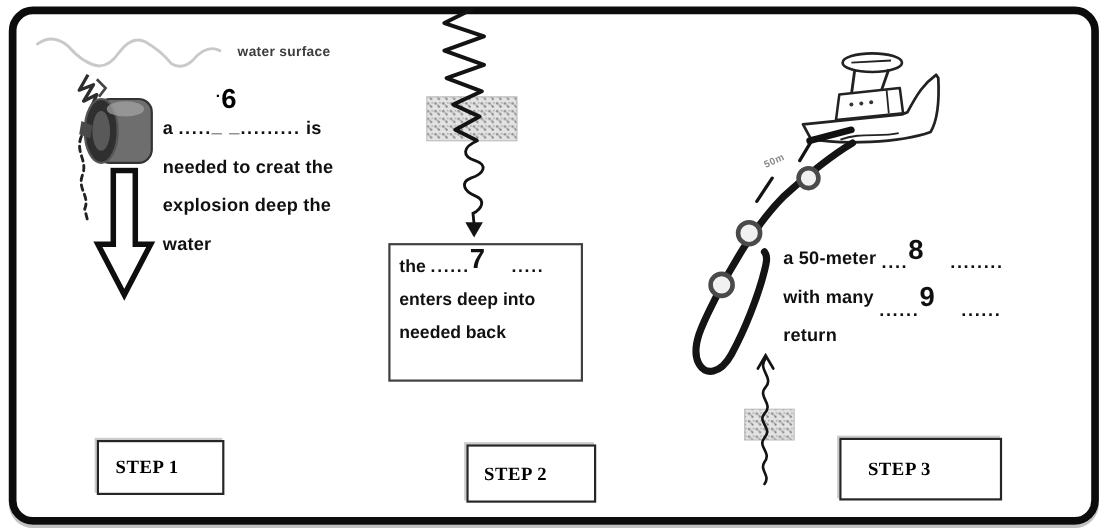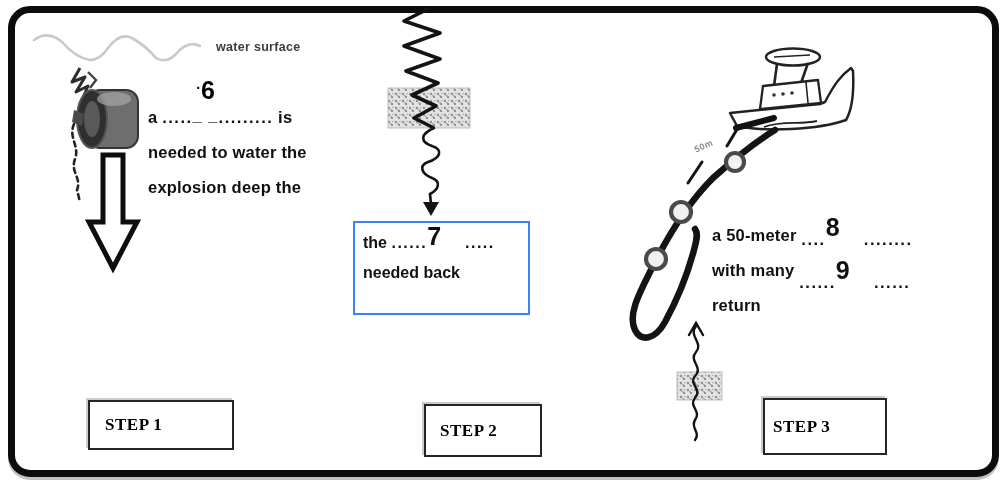--- a/index.html
+++ b/index.html
@@ -18,31 +18,31 @@
   .s1text{left:148px;top:100px;width:220px;line-height:35px;}
   .dots{font-weight:800;letter-spacing:1.5px;}
   .dashmid{font-weight:800;letter-spacing:1px;position:relative;top:-2px;}
   .q6wrap{position:relative;display:inline-block;}
   .q6num{position:absolute;top:-22px;left:34px;font-size:25px;font-weight:700;color:#000;line-height:1;}
   .numdot{font-size:14px;vertical-align:6px;}
   .bignum{font-size:25px;font-weight:700;line-height:1;position:relative;top:-3px;}
   .raised{top:-9px;}
   .gap{display:inline-block;width:24px;}
   .midbox{
-    left:353px;top:221px;width:177px;height:94px;border:2px solid #3b82f6;background:#fff;
+    left:353px;top:221px;width:177px;height:126px;border:2px solid #404040;background:#fff;
     padding:4px 8px;box-sizing:border-box;line-height:30px;font-size:16px;font-weight:700;
   }
   .stepbox{
     border:2px solid #262626;background:#fff;box-sizing:border-box;
     display:flex;align-items:center;box-shadow:-2px -2px 0 rgba(140,140,140,.45);
     font-family:"Liberation Serif",serif;font-weight:700;font-size:17px;letter-spacing:.5px;color:#000;
   }
-  .step1box{left:88px;top:400px;width:146px;height:50px;padding-left:15px;}
+  .step1box{left:88px;top:400px;width:116px;height:50px;padding-left:15px;}
   .step2box{left:424px;top:404px;width:118px;height:53px;padding-left:14px;}
-  .step3box{left:763px;top:398px;width:124px;height:57px;padding-left:8px;}
+  .step3box{left:763px;top:398px;width:148px;height:57px;padding-left:24px;}
   .s3text{left:712px;top:218px;width:276px;line-height:35px;}
   .q9shift{position:relative;top:12px;}
   .q8shift{position:relative;top:4px;}
   .depth{
     left:694px;top:141px;font-size:9px;font-weight:700;color:#8a8a8a;
     transform:rotate(-24deg);letter-spacing:.5px;
   }
   svg{display:block;}
 </style>
 </head>
@@ -70,22 +70,23 @@
 
   <div class="abs btxt s1text">
     <div>
       <span>a</span>
       <span class="q6wrap">
         <span class="dots">.....</span><span class="dashmid">_ _</span><span class="dots">.........</span>
         <span class="q6num"><span class="numdot">·</span><span>6</span></span>
       </span>
       <span>is</span>
     </div>
-    <div>needed to water the</div>
+    <div>needed to creat the</div>
     <div>explosion deep the</div>
+    <div>water</div>
   </div>
 
   <svg class="abs" style="left:82px;top:152px;" width="62" height="122" viewBox="0 0 62 122">
     <path d="M21,3 L41,3 L41,70 L55,70 L31,116 L7,70 L21,70 Z" fill="#ffffff" stroke="#0e0e0e" stroke-width="5" stroke-linejoin="miter"></path>
   </svg>
 
   <div class="abs stepbox step1box">
     <span>STEP 1</span>
   </div>
 
@@ -103,20 +104,21 @@
     <path d="M50,0 L24,13 L60,25 L24,38 L60,51 L26,63 L58,75 L32,87 L56,98 L34,110 L54,120" fill="none" stroke="#131313" stroke-width="3.6" stroke-linejoin="round"></path>
     <path d="M54,120 C40,126 40,134 52,138 C64,142 60,150 48,154 C38,158 42,166 52,170 C62,174 58,182 50,186 L51,196" fill="none" stroke="#131313" stroke-width="2.6" stroke-linecap="round"></path>
     <path d="M43,194 L51,208 L59,194 Z" fill="#131313"></path>
   </svg>
 
   <div class="abs midbox">
     <div>
       <span>the</span>
       <span class="dots">......</span><span class="bignum">7</span><span class="gap"></span><span class="dots">.....</span>
     </div>
+    <div>enters deep into</div>
     <div>needed back</div>
   </div>
 
   <div class="abs stepbox step2box">
     <span>STEP 2</span>
   </div>
 
   <svg class="abs" style="left:722px;top:6px;" width="150" height="132" viewBox="0 0 150 132">
     <ellipse cx="71" cy="51" rx="27" ry="8.5" fill="#fff" stroke="#222" stroke-width="2.4"></ellipse>
     <path d="M52,51 L88,49" fill="none" stroke="#222" stroke-width="1.6"></path>

